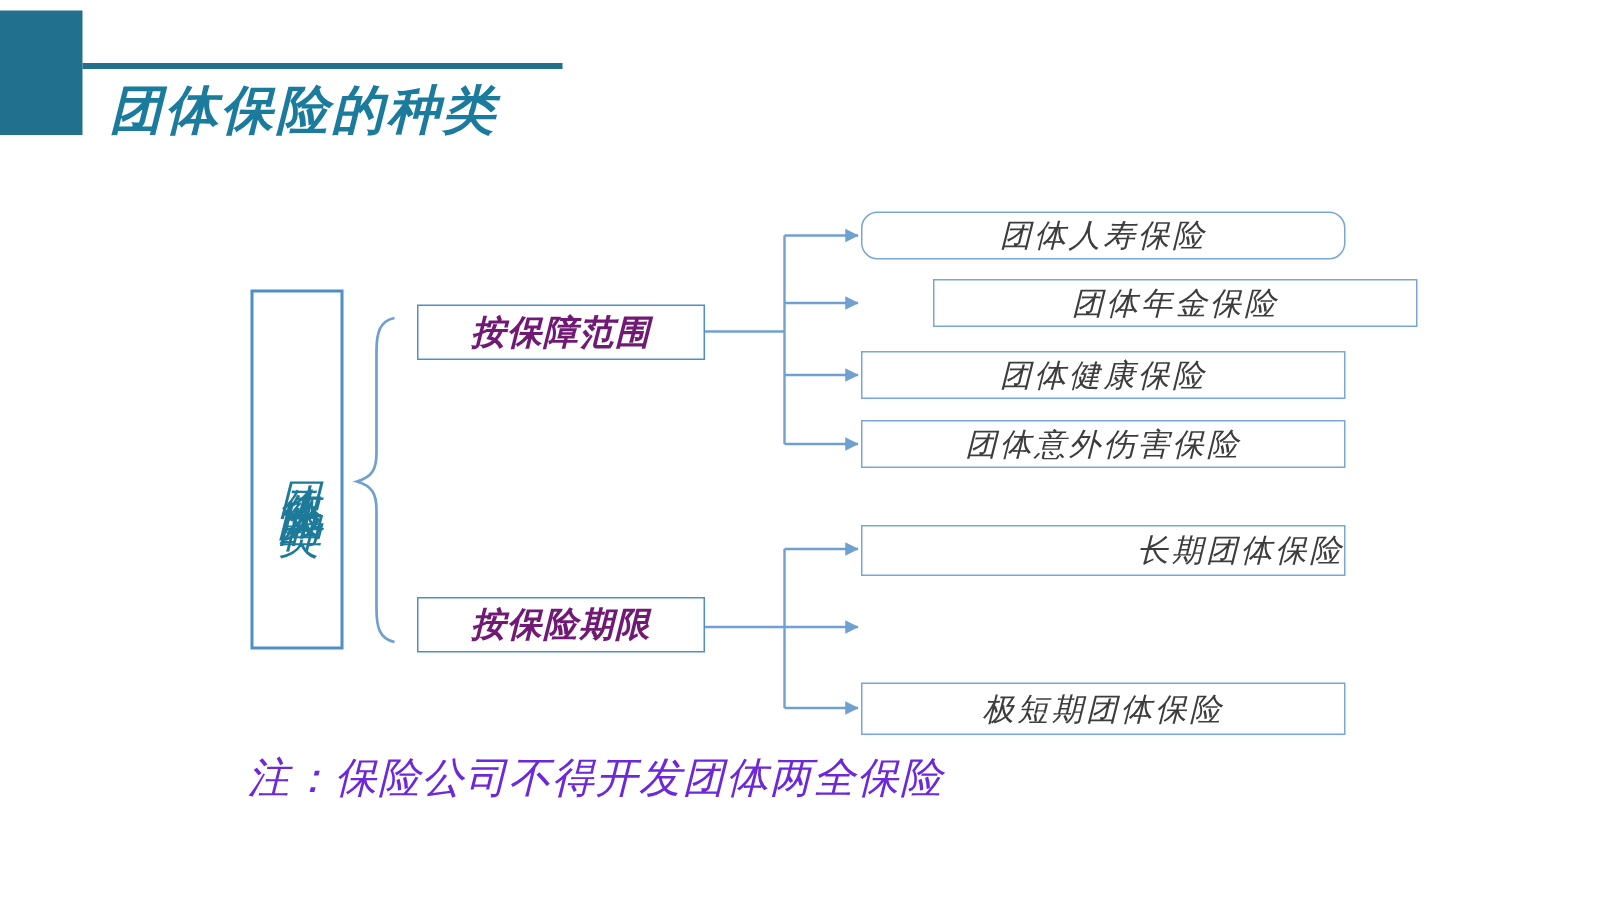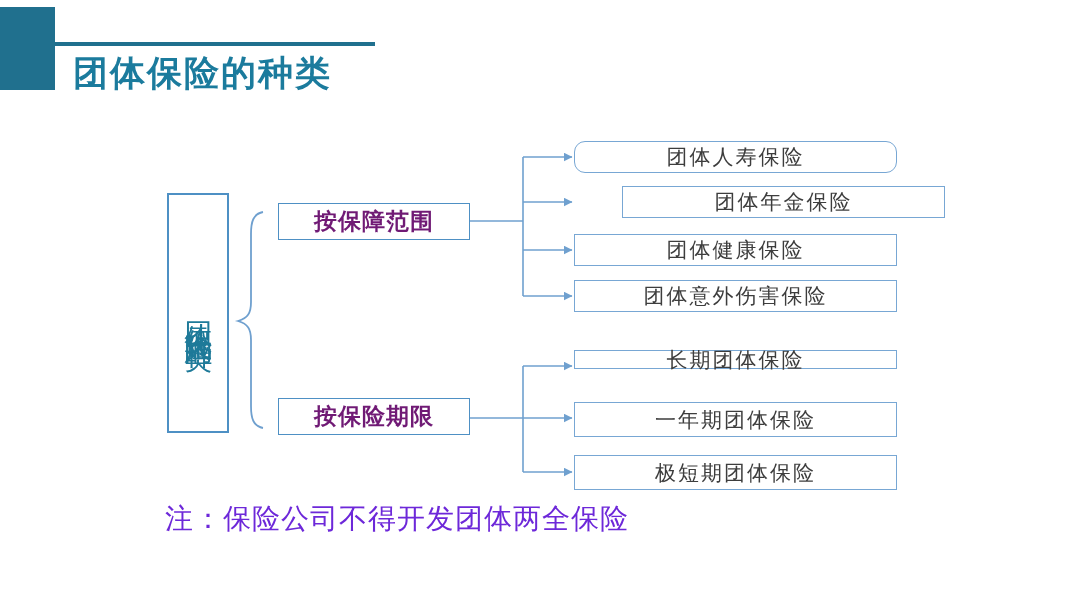--- a/index.html
+++ b/index.html
@@ -2,20 +2,21 @@
 <html><head>
 <meta charset="utf-8">
 <style>
   html,body{margin:0;padding:0;background:#ffffff;}
   .slide{
     position:relative;
     width:1080px;height:608px;
     background:#ffffff;
     overflow:hidden;
     font-family:"Liberation Serif", serif;
+    font-style:italic;
   }
   
   .header-bar{
     position:absolute;left:0;top:7px;width:55px;height:83px;
     background:#20708E;
   }
   .header-rule{
     position:absolute;left:55px;top:42px;width:320px;height:3.5px;
     background:#20708E;
   }
@@ -50,21 +51,21 @@
   .branch-bottom{top:398px;}
   .leaf-box{
     left:574px;width:323px;height:32px;
     border:1.6px solid #78A7D4;
     font-size:21px;color:#3D3D3D;letter-spacing:2px;
   }
   .leaf-0{top:141px;border-radius:11px;}
   .leaf-1{top:186px;margin-left:48px;}
   .leaf-2{top:234px;}
   .leaf-3{top:280px;}
-  .leaf-4{top:350px;height:19px;}
+  .leaf-4{top:350px;height:34px;justify-content:flex-end;}
   .leaf-5{top:402px;height:35px;}
   .leaf-6{top:455px;height:35px;}
   
   .connector-layer{
     position:absolute;left:0;top:0;width:1080px;height:608px;
     pointer-events:none;
   }
   
   .note{
     position:absolute;left:165px;top:500px;
@@ -123,22 +124,19 @@
   <div class="box leaf-box leaf-2">
     <span>团体健康保险</span>
   </div>
   <div class="box leaf-box leaf-3">
     <span>团体意外伤害保险</span>
   </div>
 
   <div class="box leaf-box leaf-4">
     <span>长期团体保险</span>
   </div>
-  <div class="box leaf-box leaf-5">
-    <span>一年期团体保险</span>
-  </div>
   <div class="box leaf-box leaf-6">
     <span>极短期团体保险</span>
   </div>
 
   <div class="note">注：保险公司不得开发团体两全保险</div>
 
 </div>
 
 </body></html>

